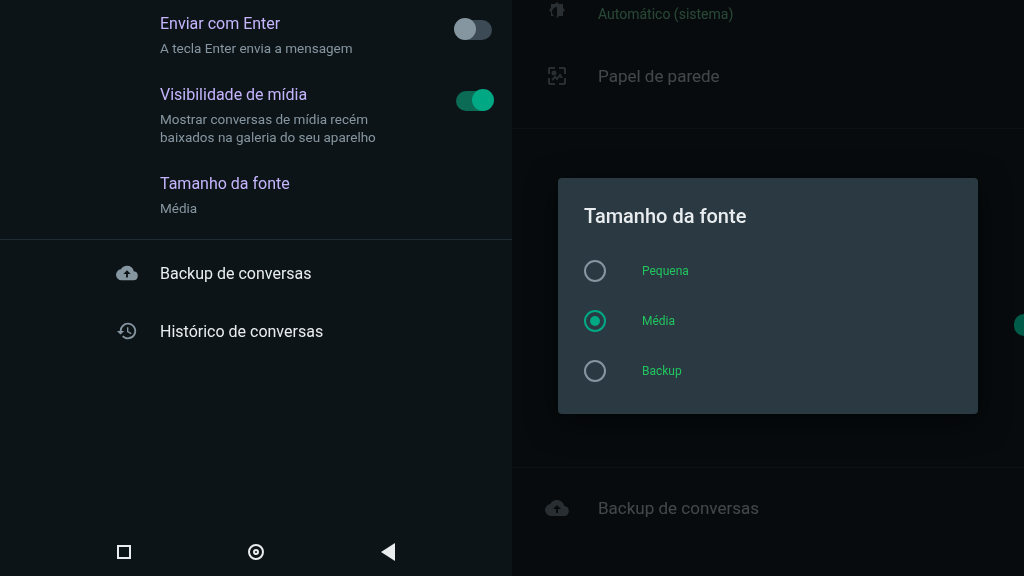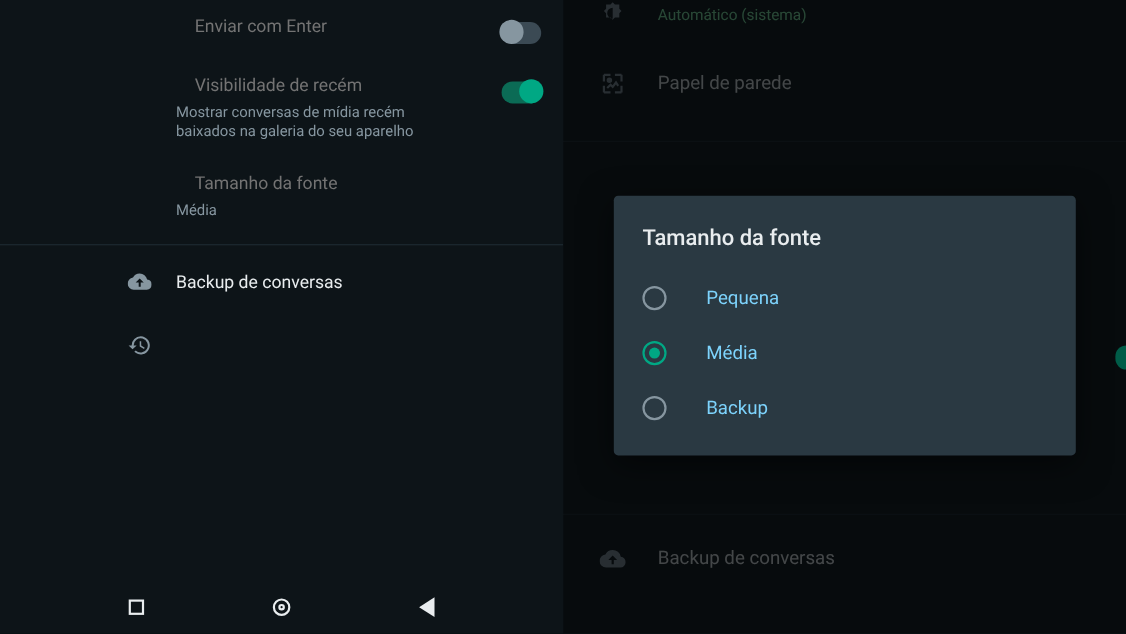--- a/index.html
+++ b/index.html
@@ -31,25 +31,24 @@
   .phone-left .section-header { padding-left: 110px; }
   .list-item {
     display: flex;
     align-items: flex-start;
     padding: 14px 20px 14px 26px;
   }
   .list-item.with-indent { padding-left: 160px; position: relative; }
   .phone-left .list-item.with-indent { padding-left: 160px; }
   .list-item .texts { flex: 1; }
   .list-item .title {
-    color: #737373;
+    color: #c4b5fd;
     font-size: 16px;
     font-weight: 400;
     line-height: 1.3;
-    margin-left: 17px;
   }
   .list-item .subtitle {
     color: #8696a0;
     font-size: 13.5px;
     margin-top: 4px;
     line-height: 1.35;
     max-width: 260px;
   }
   .toggle {
     width: 36px;
@@ -182,22 +181,22 @@
     border-color: #00a884;
   }
   .radio.selected::after {
     content: "";
     position: absolute;
     inset: 4px;
     background: #00a884;
     border-radius: 50%;
   }
   .radio-label {
-    color: #7dd3fc;
-    font-size: 17px;
+    color: #22c55e;
+    font-size: 12px;
   }
   .toggle-edge {
     position: absolute;
     right: 0;
     top: 314px;
     width: 10px;
     height: 22px;
     background: #00a884;
     border-radius: 11px 0 0 11px;
   }
@@ -205,27 +204,28 @@
 </style>
 </head>
 <body>
 
 <div class="phone phone-left">
   <div class="content">
 
     <div class="list-item with-indent">
       <div class="texts">
         <div class="title">Enviar com Enter</div>
+        <div class="subtitle">A tecla Enter envia a mensagem</div>
       </div>
       <div class="toggle off"></div>
     </div>
 
     <div class="list-item with-indent">
       <div class="texts">
-        <div class="title">Visibilidade de recém</div>
+        <div class="title">Visibilidade de mídia</div>
         <div class="subtitle">Mostrar conversas de mídia recém baixados na galeria do seu aparelho</div>
       </div>
       <div class="toggle on"></div>
     </div>
 
     <div class="list-item with-indent">
       <div class="texts">
         <div class="title">Tamanho da fonte</div>
         <div class="subtitle">Média</div>
       </div>
@@ -241,20 +241,21 @@
       </div>
       <div class="title">Backup de conversas</div>
     </div>
 
     <div class="icon-row">
       <div class="icon-slot">
         <svg width="22" height="22" viewBox="0 0 24 24" fill="#8696a0">
             <path d="M13 3a9 9 0 0 0-9 9H1l3.9 3.9L9 12H6a7 7 0 1 1 2.05 4.95l-1.41 1.41A9 9 0 1 0 13 3zm-1 5v5l4.25 2.52.75-1.23-3.5-2.08V8z"></path>
           </svg>
       </div>
+      <div class="title">Histórico de conversas</div>
     </div>
   </div>
 
   <div class="nav-bar">
     <div class="nav-square"></div>
     <div class="nav-circle"></div>
     <div class="nav-tri"></div>
   </div>
 </div>
 

